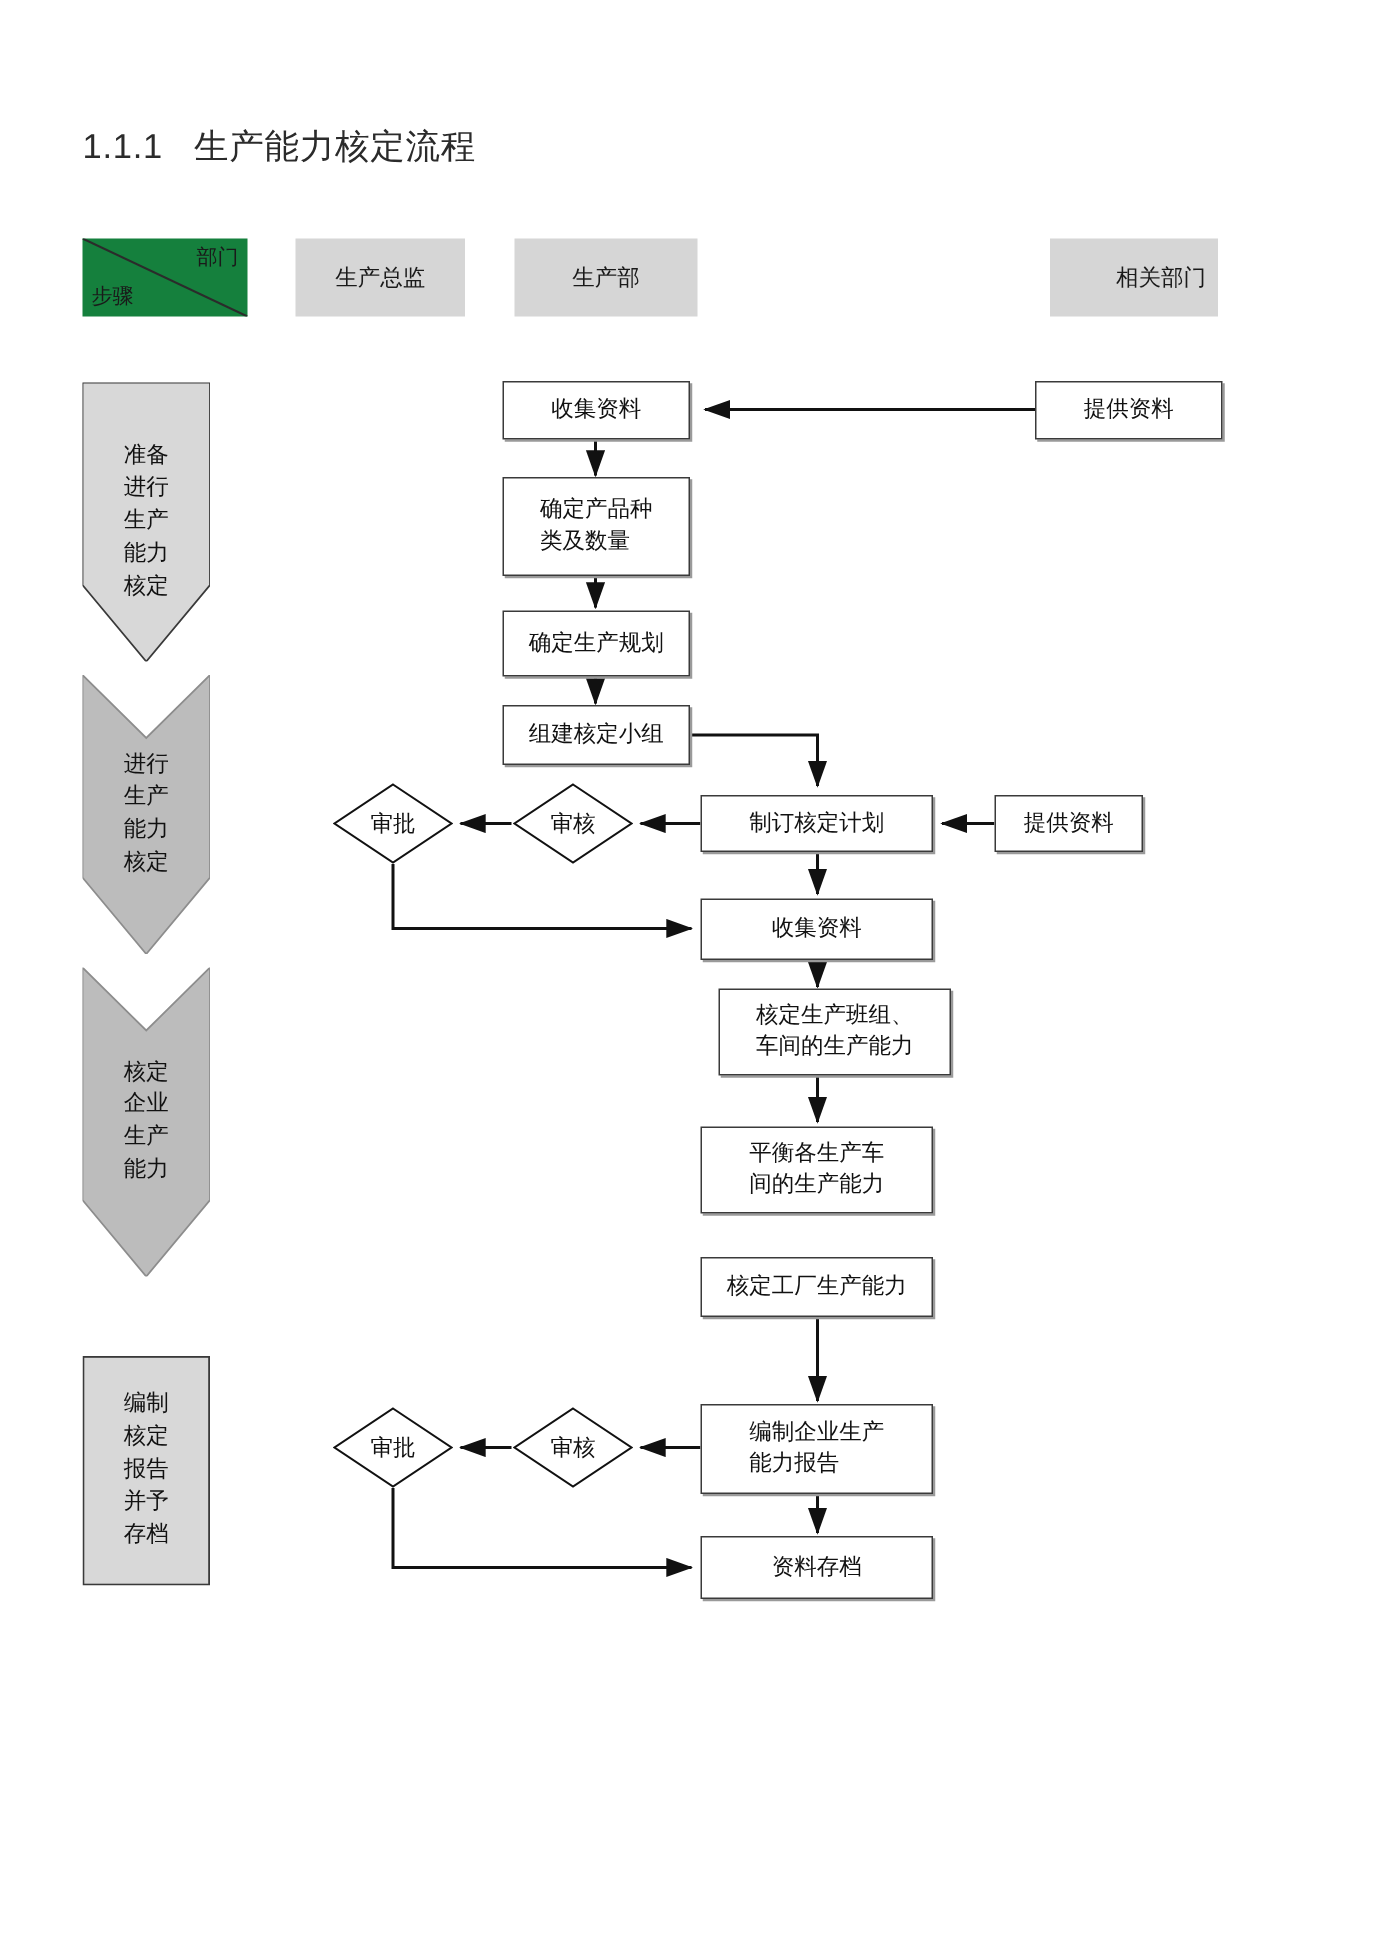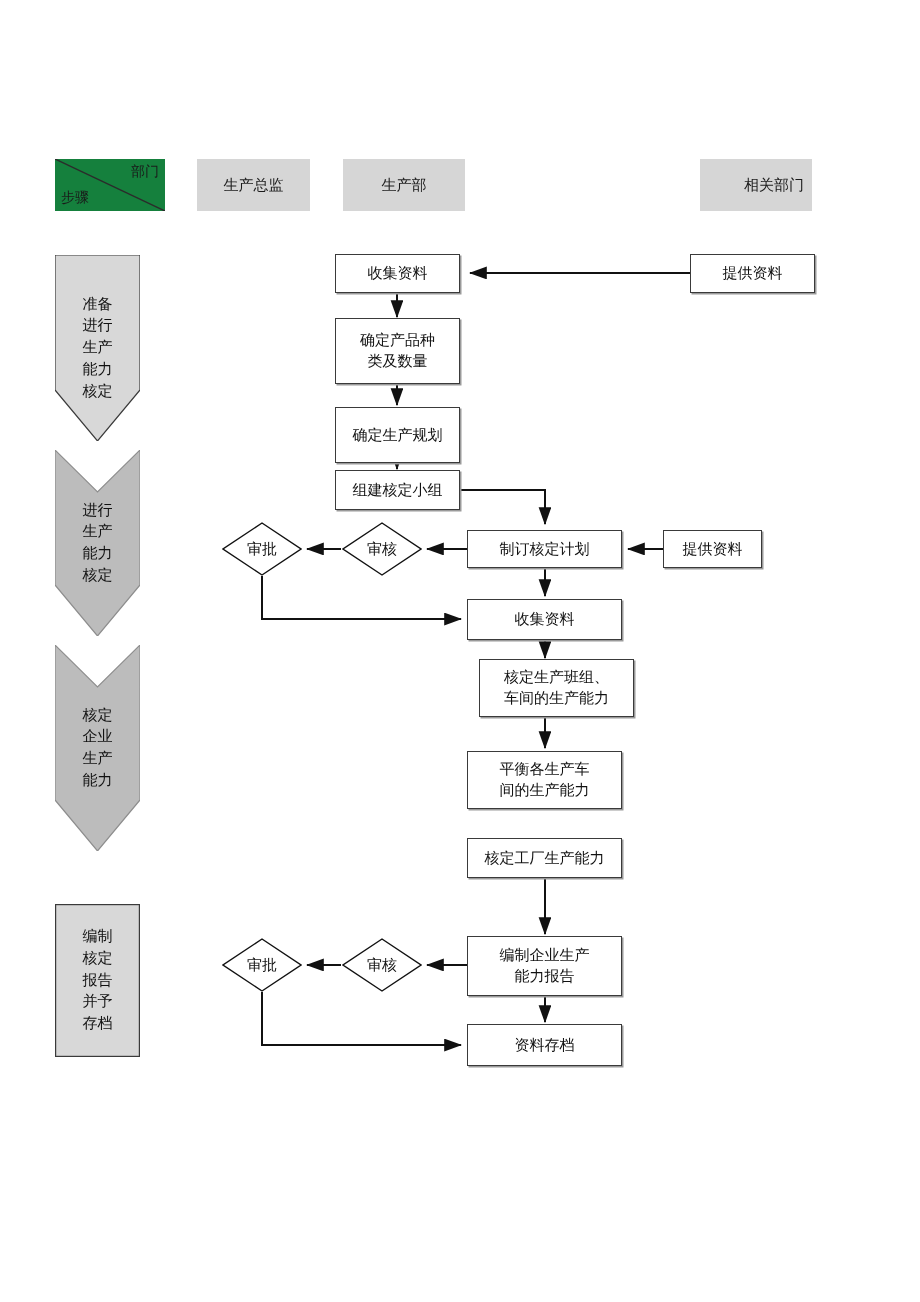--- a/index.html
+++ b/index.html
@@ -85,21 +85,20 @@
     z-index: 1;
   }
   .node {
     position: absolute;
     box-sizing: border-box;
     border: 1px solid #3a3a3a;
     background: #ffffff;
     display: flex;
     align-items: center;
     justify-content: center;
-    text-align: center;
     font-size: 15px;
     line-height: 1.4;
     color: #111;
     box-shadow: 1.5px 1.5px 0 0 #9a9a9a;
     white-space: pre-line;
   }
   .diamond {
     position: absolute;
     display: flex;
     align-items: center;
@@ -125,20 +124,21 @@
     height: 1302px;
     z-index: 0;
     pointer-events: none;
   }
 </style>
 </head>
 <body>
 
 <div id="page">
 
+  <div id="title">1.1.1   生产能力核定流程</div>
 
   <div class="corner-cell" style="left:55px; top:159px; width:110px; height:52px;">
     <svg class="diag" viewBox="0 0 110 52" preserveAspectRatio="none">
       <line x1="0" y1="0" x2="110" y2="52" stroke="#2b2b2b" stroke-width="1.4"></line>
     </svg>
     <span class="lbl-dept">部门</span>
     <span class="lbl-step">步骤</span>
   </div>
 
   <div class="hdr-cell" style="left:197px; top:159px; width:113px; height:52px;">
@@ -237,21 +237,21 @@
     </g>
   </svg>
 
   <div class="node" style="left:335px; top:254px; width:125px; height:39px;">收集资料</div>
 
   <div class="node" style="left:690px; top:254px; width:125px; height:39px;">提供资料</div>
 
   <div class="node" style="left:335px; top:318px; width:125px; height:66px;">确定产品种
 类及数量</div>
 
-  <div class="node" style="left:335px; top:407px; width:125px; height:56px;">确定生产规划</div>
+  <div class="node" style="left:335px; top:407px; width:125px; height:44px;">确定生产规划</div>
 
   <div class="node" style="left:335px; top:470px; width:125px; height:40px;">组建核定小组</div>
 
   <div class="node" style="left:467px; top:530px; width:155px; height:38px;">制订核定计划</div>
 
   <div class="node" style="left:663px; top:530px; width:99px; height:38px;">提供资料</div>
 
   <div class="node" style="left:467px; top:599px; width:155px; height:41px;">收集资料</div>
 
   <div class="node" style="left:479px; top:659px; width:155px; height:58px;">核定生产班组、

